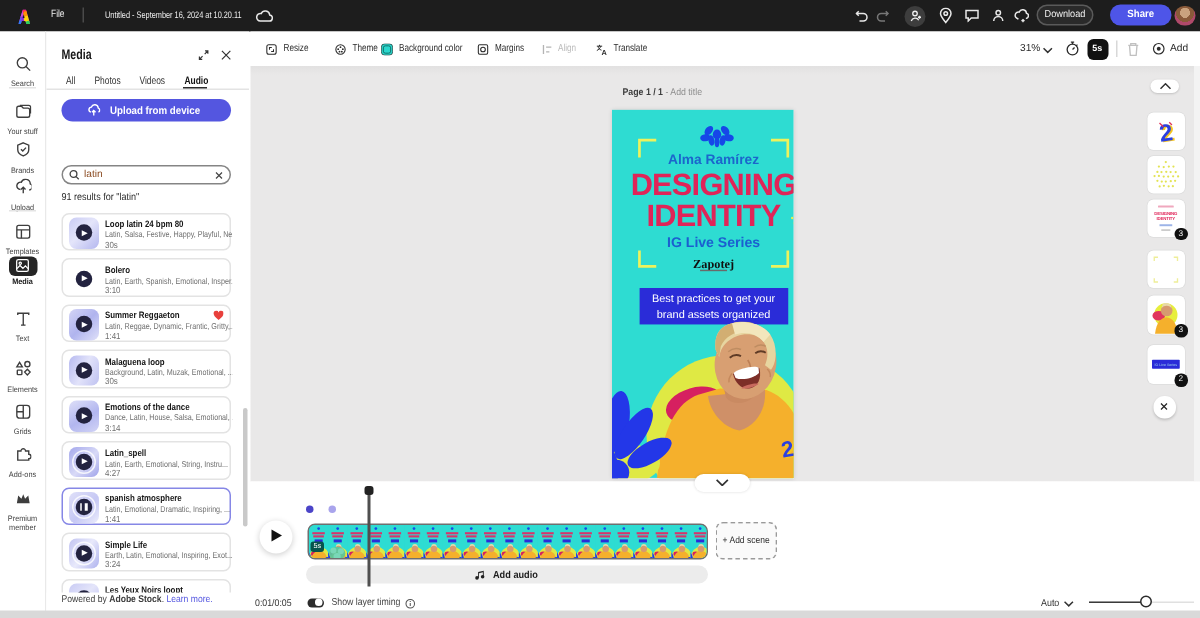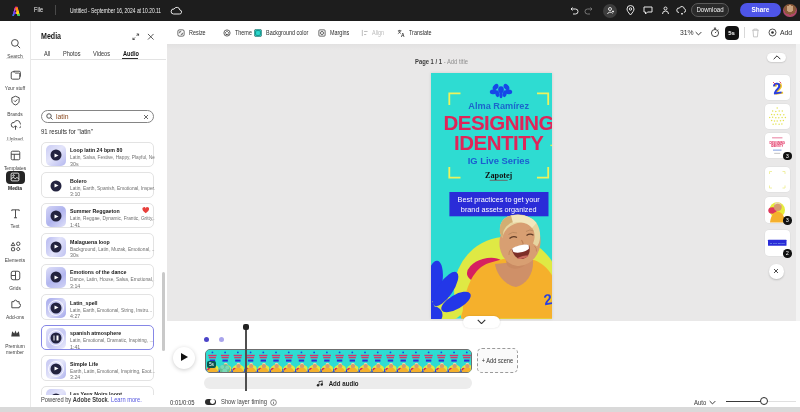--- a/index.html
+++ b/index.html
@@ -167,20 +167,27 @@
         <path d="M2 2 L14 14 M14 2 L2 14"></path>
       </svg>
 
   <div class="abs sx" style="left:12.5px;top:28px;font-size:7.2px;color:#333;transform:scaleX(0.78)">All</div>
   <div class="abs sx" style="left:31.5px;top:28px;font-size:7.2px;color:#333;transform:scaleX(0.78)">Photos</div>
   <div class="abs sx" style="left:61.5px;top:28px;font-size:7.2px;color:#333;transform:scaleX(0.78)">Videos</div>
   <div class="abs sx" style="left:92px;top:28px;font-size:7.2px;font-weight:bold;color:#111;transform:scaleX(0.78)">Audio</div>
   <div class="abs" style="left:0;top:38.2px;width:135px;border-top:1px solid #e3e3e3"></div>
   <div class="abs" style="left:91px;top:37.4px;width:16px;border-top:1.8px solid #2c2c2c"></div>
 
+  <div class="pill" style="top:45px;background:#5456e0;color:#fff">
+    <svg width="9" height="8.5" viewBox="0 0 18 17" fill="none" stroke="#fff" stroke-width="1.9">
+          <path d="M5.2 11.5 a3.4 3.4 0 0 1 .7-6.7 a4.7 4.7 0 0 1 9.1 1.3 a2.9 2.9 0 0 1 .3 5.4"></path>
+          <path d="M9 16 V9.5 M6.6 11.8 L9 9.4 L11.4 11.8" stroke-width="1.8"></path>
+        </svg>
+    <span style="font-weight:bold;transform:scaleX(0.9)">Upload from device</span>
+      </div>
 
   <div class="abs" style="left:10px;top:89px;width:113px;height:12.5px;border:1.1px solid #858585;border-radius:7px">
     <svg class="abs" style="left:4px;top:2.3px" width="7" height="7" viewBox="0 0 14 14" fill="none" stroke="#444" stroke-width="1.8">
           <circle cx="6" cy="6" r="4.5"></circle>
           <path d="M9.5 9.5 L13 13"></path>
         </svg>
     <div class="abs" style="left:14px;top:1.8px;font-size:6.8px;color:#8a4a20">latin</div>
     <svg class="abs" style="left:101px;top:2.8px" width="6" height="6" viewBox="0 0 12 12" fill="none" stroke="#444" stroke-width="1.6">
           <path d="M2 2 L10 10 M10 2 L2 10"></path>
         </svg>
@@ -358,21 +365,21 @@
       </svg>
 <svg class="abs" style="left:601px;top:7px" width="9" height="9" viewBox="0 0 18 18">
         <circle cx="9" cy="9" r="7" fill="none" stroke="#2c2c2c" stroke-width="1.6"></circle>
         <circle cx="9" cy="9" r="2.6" fill="#2c2c2c"></circle>
       </svg>
 <div class="tbi" style="left:613px">Add</div>
 </div>
 
 <div id="canvas">
   <div class="abs sx" style="left:248px;top:13.5px;font-size:6.5px;color:#3d3d3d;white-space:nowrap;transform:scaleX(0.9)"><b>Page 1 / 1</b><span style="color:#8e8e8e"> - Add title</span></div>
-  <div id="posterbox" class="abs" style="left:264px;top:29px;width:121px;height:245.6px;overflow:hidden;box-shadow:0 0 3px rgba(0,0,0,0.12)"><svg width="135.5" height="245.6" viewBox="0 0 135.5 245.6" font-family="Liberation Sans">
+  <div id="posterbox" class="abs" style="left:241px;top:29px;width:121px;height:245.6px;overflow:hidden;box-shadow:0 0 3px rgba(0,0,0,0.12)"><svg width="135.5" height="245.6" viewBox="0 0 135.5 245.6" font-family="Liberation Sans">
 <rect width="135.5" height="245.6" fill="#2edcd2"></rect>
 
 <g fill="#1647e8" transform="translate(70,17.3) scale(0.68,0.8) translate(-70,-17.3)">
   <ellipse cx="62" cy="13.2" rx="4.8" ry="3.1" transform="rotate(-38 62 13.2)"></ellipse>
   <ellipse cx="78" cy="13.2" rx="4.8" ry="3.1" transform="rotate(38 78 13.2)"></ellipse>
   <ellipse cx="58.5" cy="19.2" rx="5" ry="3" transform="rotate(-5 58.5 19.2)"></ellipse>
   <ellipse cx="81.5" cy="19.2" rx="5" ry="3" transform="rotate(5 81.5 19.2)"></ellipse>
   <ellipse cx="64.5" cy="21.5" rx="2.9" ry="4.4" transform="rotate(-14 64.5 21.5)"></ellipse>
   <ellipse cx="75.5" cy="21.5" rx="2.9" ry="4.4" transform="rotate(14 75.5 21.5)"></ellipse>
   <circle cx="70" cy="16.5" r="4.2"></circle>

